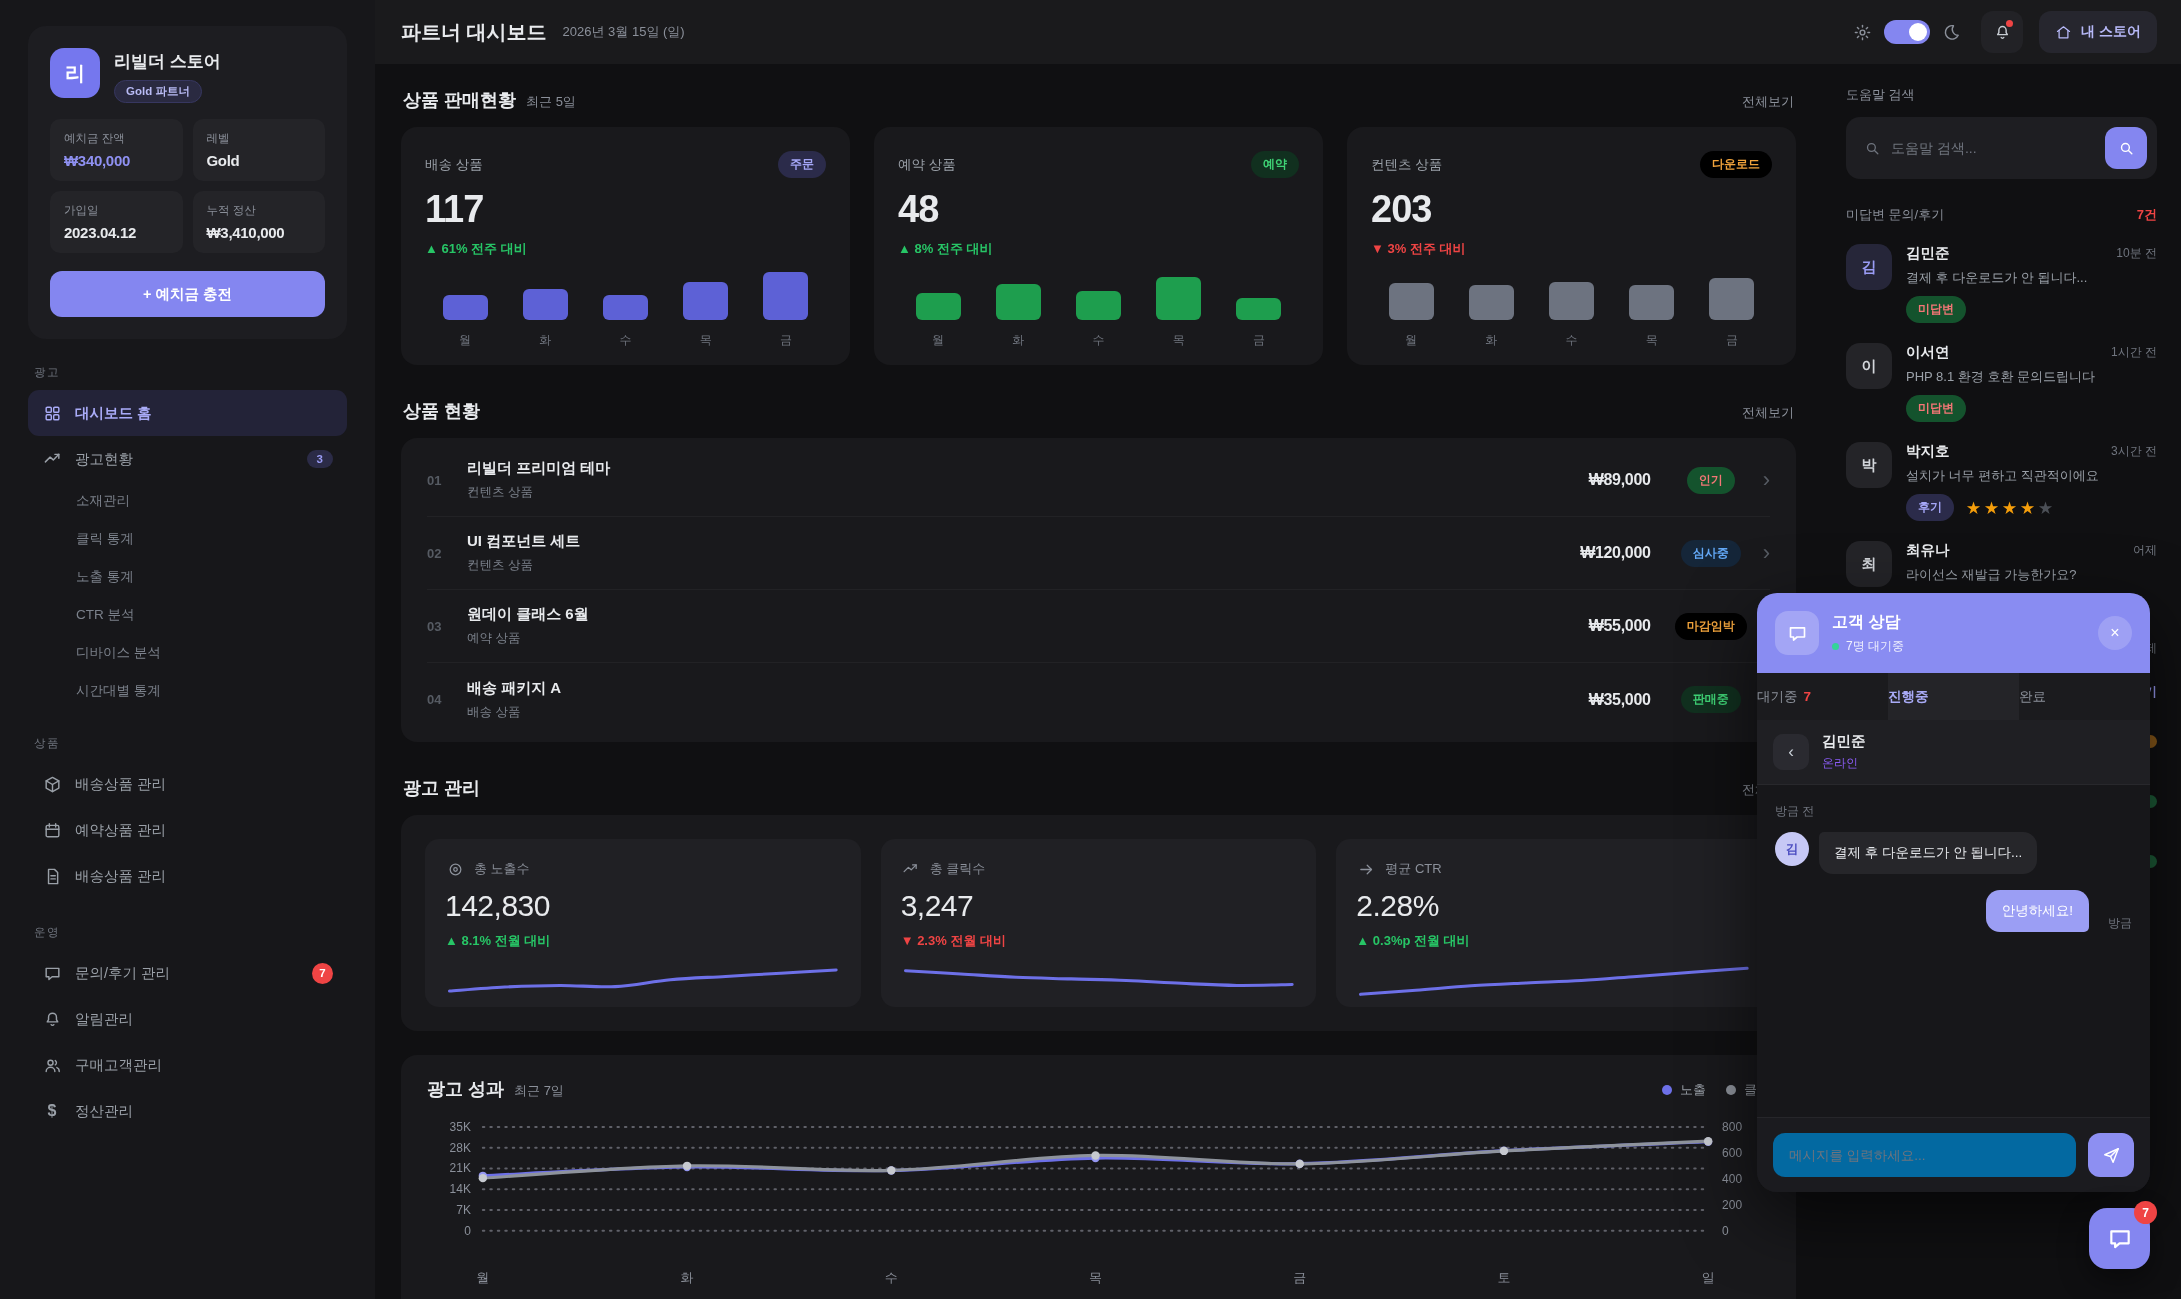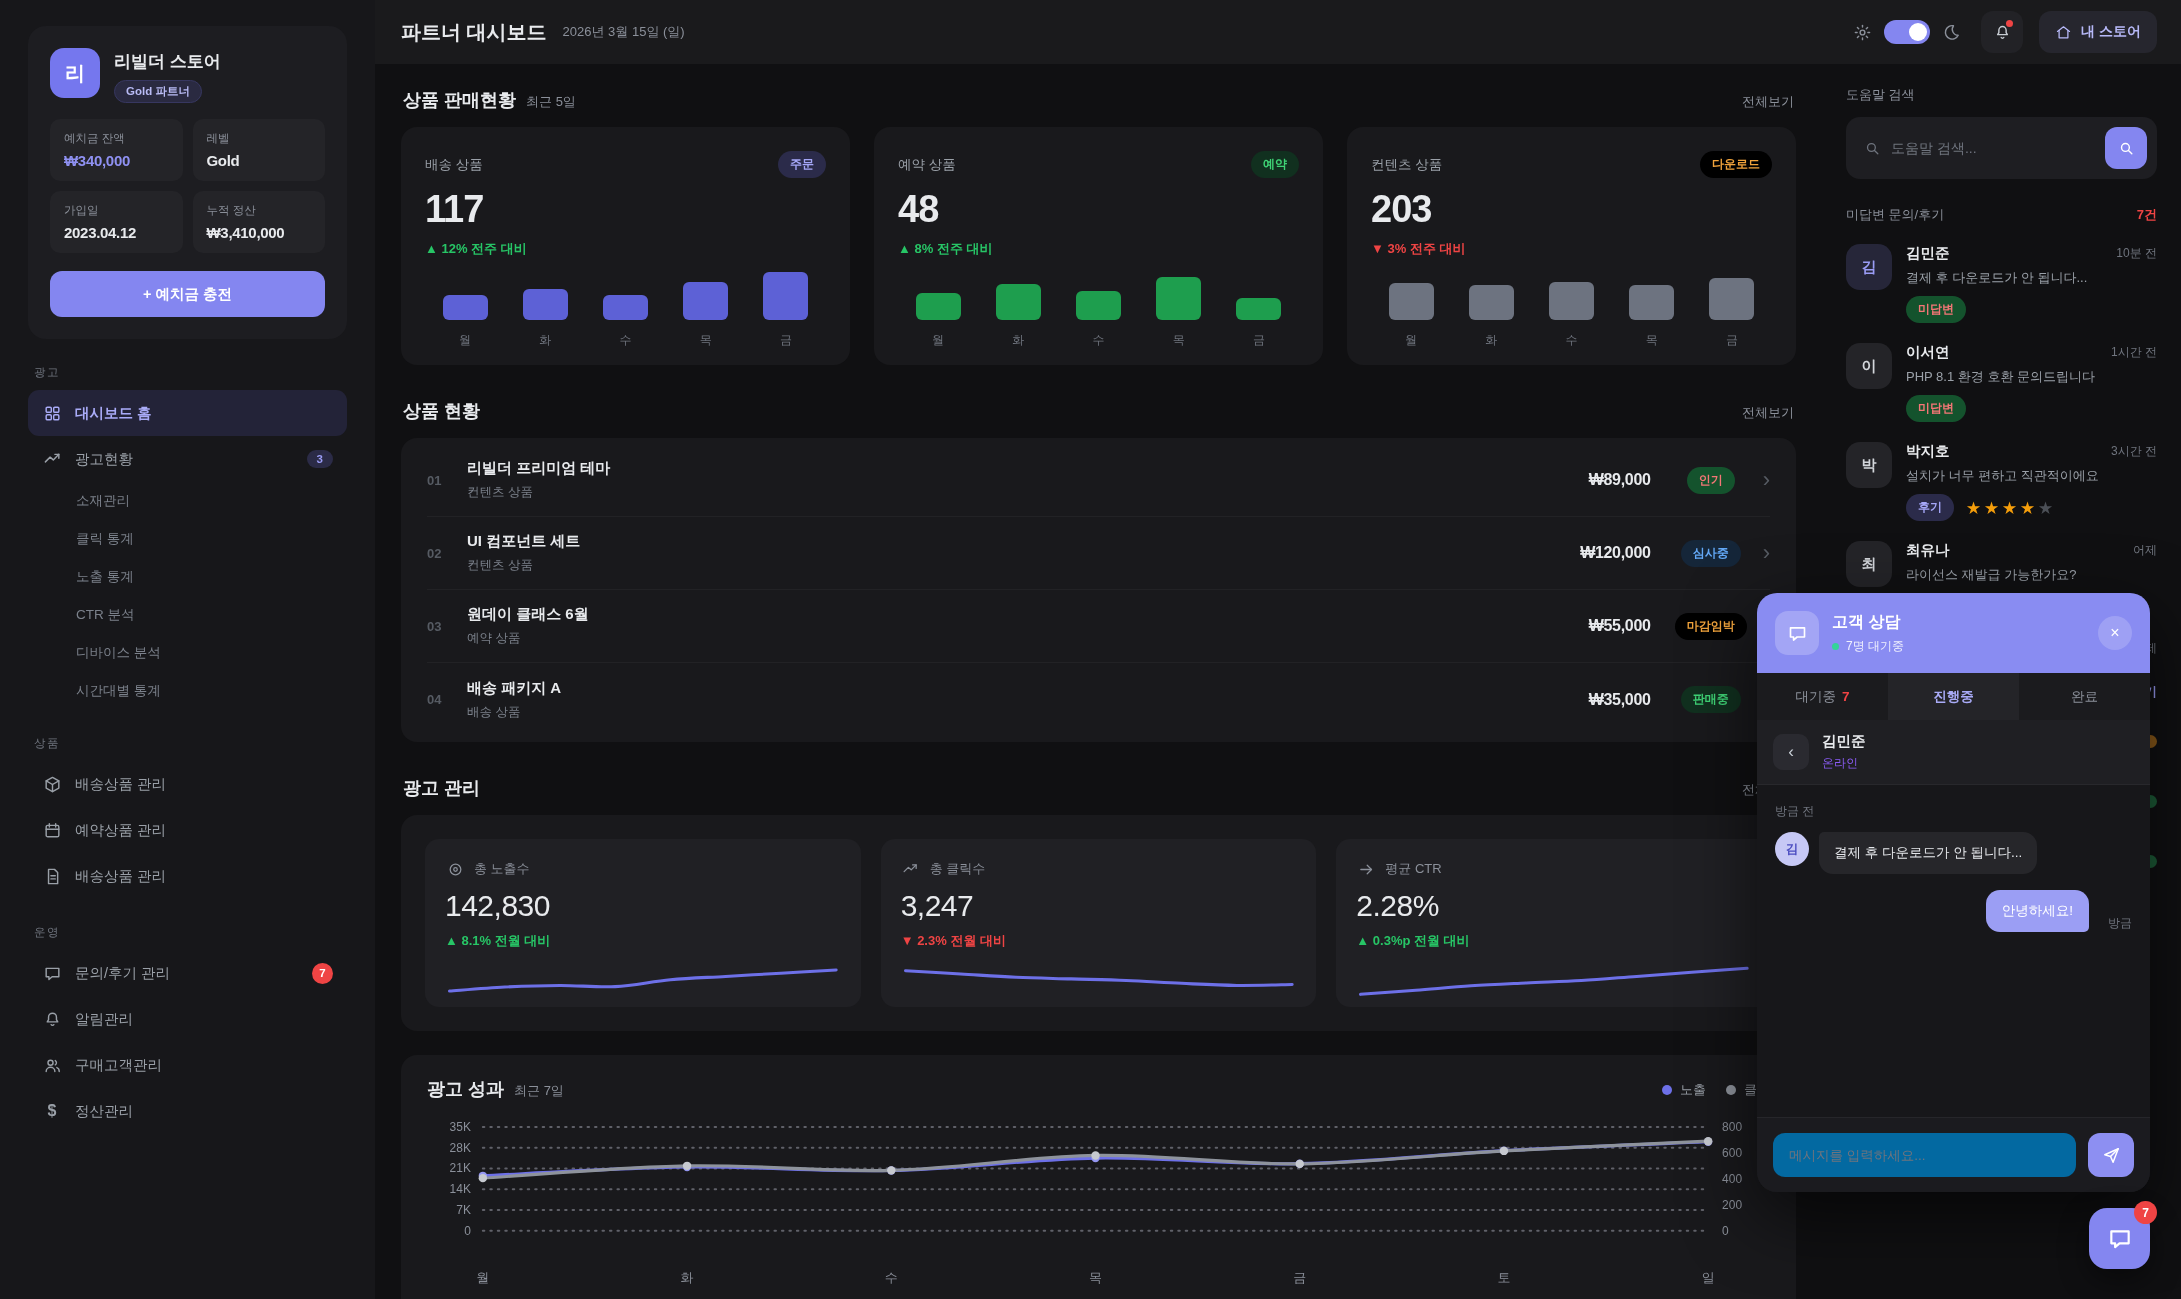--- a/index.html
+++ b/index.html
@@ -127,21 +127,21 @@
   
   .chat-panel{position:absolute;left:1757px;top:593px;width:393px;height:599px;z-index:40;border-radius:20px;background:#1b1b1f;box-shadow:0 24px 70px rgba(0,0,0,.6);display:flex;flex-direction:column;overflow:hidden}
   .chat-head{background:#898cf2;padding:18px 18px;display:flex;align-items:center;gap:13px;flex:0 0 auto}
   .chat-head-icon{width:44px;height:44px;border-radius:13px;background:rgba(255,255,255,.22);display:flex;align-items:center;justify-content:center;color:#fff}
   .chat-head-icon svg{width:21px;height:21px;stroke:currentColor;fill:none;stroke-width:1.9;stroke-linecap:round;stroke-linejoin:round}
   .chat-title{font-size:16px;font-weight:bold;color:#fff}
   .chat-status{display:flex;align-items:center;gap:7px;margin-top:5px;font-size:12px;color:rgba(255,255,255,.88)}
   .gdot{width:7px;height:7px;border-radius:50%;background:#34d399}
   .chat-close{margin-left:auto;width:34px;height:34px;border-radius:50%;border:none;background:rgba(255,255,255,.18);color:#fff;font-size:16px;cursor:pointer;display:flex;align-items:center;justify-content:center}
   .chat-tabs{display:flex;background:#1b1b1e;flex:0 0 auto}
-  .chat-tab{flex:1;height:47px;display:flex;align-items:center;justify-content:center;gap:6px;font-size:13.5px;color:#8b909a;cursor:pointer;background:#1b1b1e;border:none;font-family:inherit}
+  .chat-tab{flex:1;height:47px;display:flex;align-items:center;justify-content:flex-start;gap:6px;font-size:13.5px;color:#8b909a;cursor:pointer;background:#1b1b1e;border:none;font-family:inherit}
   .chat-tab.active{background:#242428;color:#a9abf7;font-weight:bold}
   .chat-tab .cnt{color:#ef4444;font-weight:bold}
   .conv-head{display:flex;align-items:center;gap:13px;padding:12px 16px;background:#1f1f23;border-bottom:1px solid #28282c;flex:0 0 auto}
   .back-btn{width:36px;height:36px;border-radius:10px;border:none;background:#2a2a30;color:#cbd2d9;font-size:17px;cursor:pointer}
   .conv-name{font-size:14.5px;font-weight:bold}
   .conv-presence{font-size:12px;color:#8b5cf6;margin-top:4px}
   .chat-body{flex:1;background:#17171a;padding:16px 18px;overflow:hidden}
   .chat-time{font-size:12px;color:#6f747e;margin:2px 0 12px}
   .msg-row{display:flex;gap:10px;align-items:flex-start;margin-bottom:16px}
   .msg-avatar{width:34px;height:34px;border-radius:50%;background:#c6c8f5;color:#4a4cc0;font-size:12.5px;font-weight:bold;display:flex;align-items:center;justify-content:center;flex:0 0 auto}
@@ -302,21 +302,21 @@
       <span class="section-sub">최근 5일</span>
       <span class="section-link">전체보기</span>
     </div>
     <div class="cards3">
       <div class="stat-card">
         <div class="stat-top">
           <span class="stat-label">배송 상품</span>
           <span class="badge v-purple">주문</span>
         </div>
         <div class="stat-value">117</div>
-        <div class="delta v-up">▲ 12% 전주 대비</div>
+        <div class="delta v-up">▲ 61% 전주 대비</div>
         <div class="mini-bars">
             <div class="bar-col">
               <div class="bar-wrap">
                 <div class="bar" style="height: 40%; background: rgb(93, 97, 214);"></div>
               </div>
               <div class="bar-label">월</div>
             </div>
             <div class="bar-col">
               <div class="bar-wrap">
                 <div class="bar" style="height: 50%; background: rgb(93, 97, 214);"></div>

